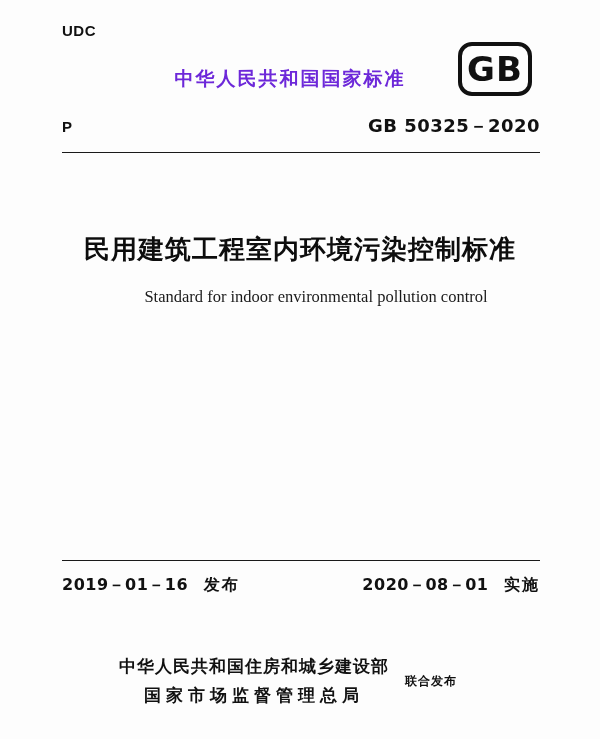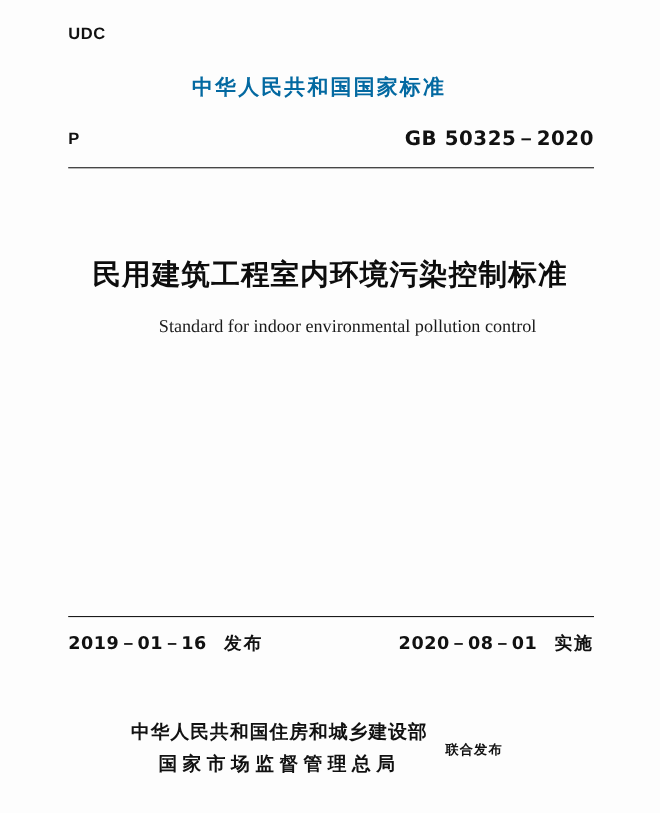--- a/index.html
+++ b/index.html
@@ -47,21 +47,21 @@
   .national-standard {
     position: absolute;
     left: 78px;
     top: 44px;
     width: 300px;
     text-align: center;
     font-family: "DejaVu Sans", sans-serif;
     font-weight: bold;
     font-size: 19px;
     letter-spacing: 2px;
-    color: #0369a1;
+    color: #6d28d9;
   }
 
   
   .gb-logo {
     position: absolute;
     right: 8px;
     top: 20px;
     width: 74px;
     height: 54px;
   }
@@ -169,20 +169,26 @@
 <body>
 
 <div class="page">
 
   <div class="header">
 
     <div class="udc">UDC</div>
 
     <div class="national-standard">中华人民共和国国家标准</div>
 
+    <div class="gb-logo">
+      <svg width="74" height="54" viewBox="0 0 74 54" xmlns="http://www.w3.org/2000/svg">
+        <rect x="2" y="2" width="70" height="50" rx="12" ry="12" fill="none" stroke="#111111" stroke-width="4"></rect>
+        <text x="37" y="39" text-anchor="middle" font-family="DejaVu Sans, sans-serif" font-size="34" font-weight="bold" fill="#111111" letter-spacing="1">GB</text>
+      </svg>
+    </div>
 
     <div class="pmark">P</div>
 
     <div class="std-number">GB 50325－2020</div>
   </div>
 
   <div class="rule rule-top"></div>
 
   <div class="title-cn">民用建筑工程室内环境污染控制标准</div>
 

